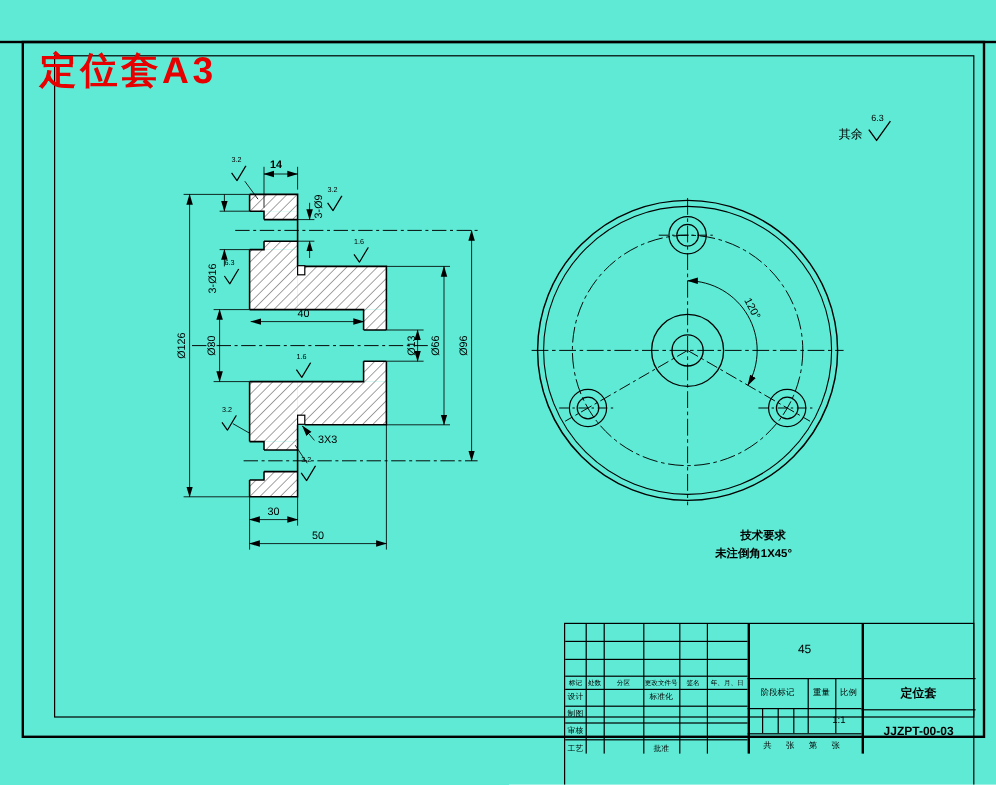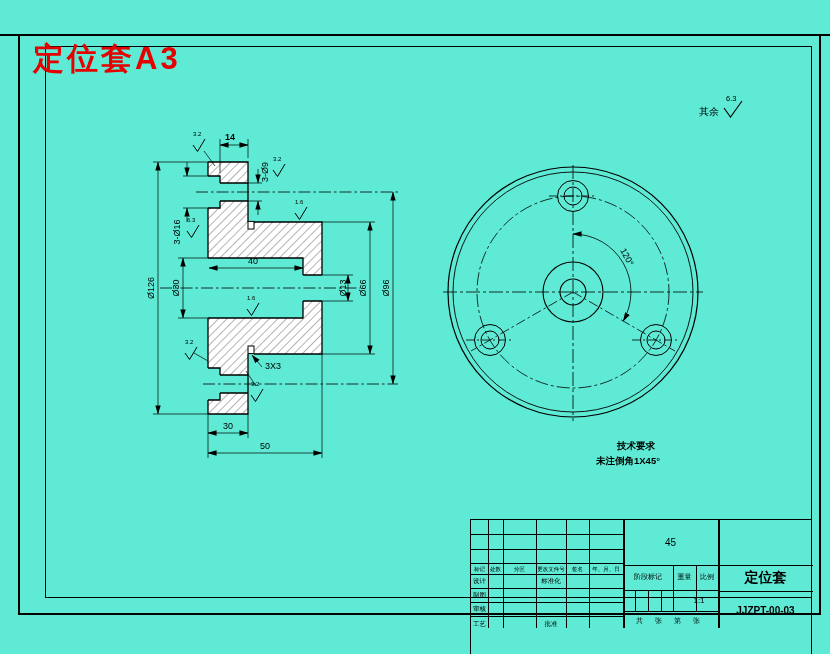--- a/index.html
+++ b/index.html
@@ -18,21 +18,21 @@
   .rough .rv{position:absolute;top:-7px;left:1px;font-size:6px;font-style:normal;
              font-family:"Liberation Sans",sans-serif;}
   
   .tb{position:absolute;left:470px;top:487px;width:342px;height:143px;
       border:1.5px solid #000;box-sizing:border-box;margin-top:32px;}
   .tb .vl{position:absolute;top:0;width:1px;height:108px;background:#000;}
   .tb .hl{position:absolute;height:1px;background:#000;}
   .tb-lab{position:absolute;transform:translate(-50%,-50%);white-space:nowrap;
           font-family:"Liberation Sans",sans-serif;}
   .f55{font-size:5.5px;} .f65{font-size:6.5px;} .f7{font-size:7px;}
-  .f8{font-size:8px;} .f10{font-size:10px;} .f11{font-size:14px;}
+  .f8{font-size:8px;} .f10{font-size:10px;} .f11{font-size:10px;}
 </style>
 </head>
 <body>
 
 <div class="sheet">
 
   <div class="hline" style="left:0;top:34px;width:830px;height:2px;"></div>
   <div class="frame" style="left:18px;top:34px;width:803px;height:581px;border-width:2px;"></div>
   <div class="frame" style="left:45px;top:46px;width:767px;height:552px;"></div>
 

